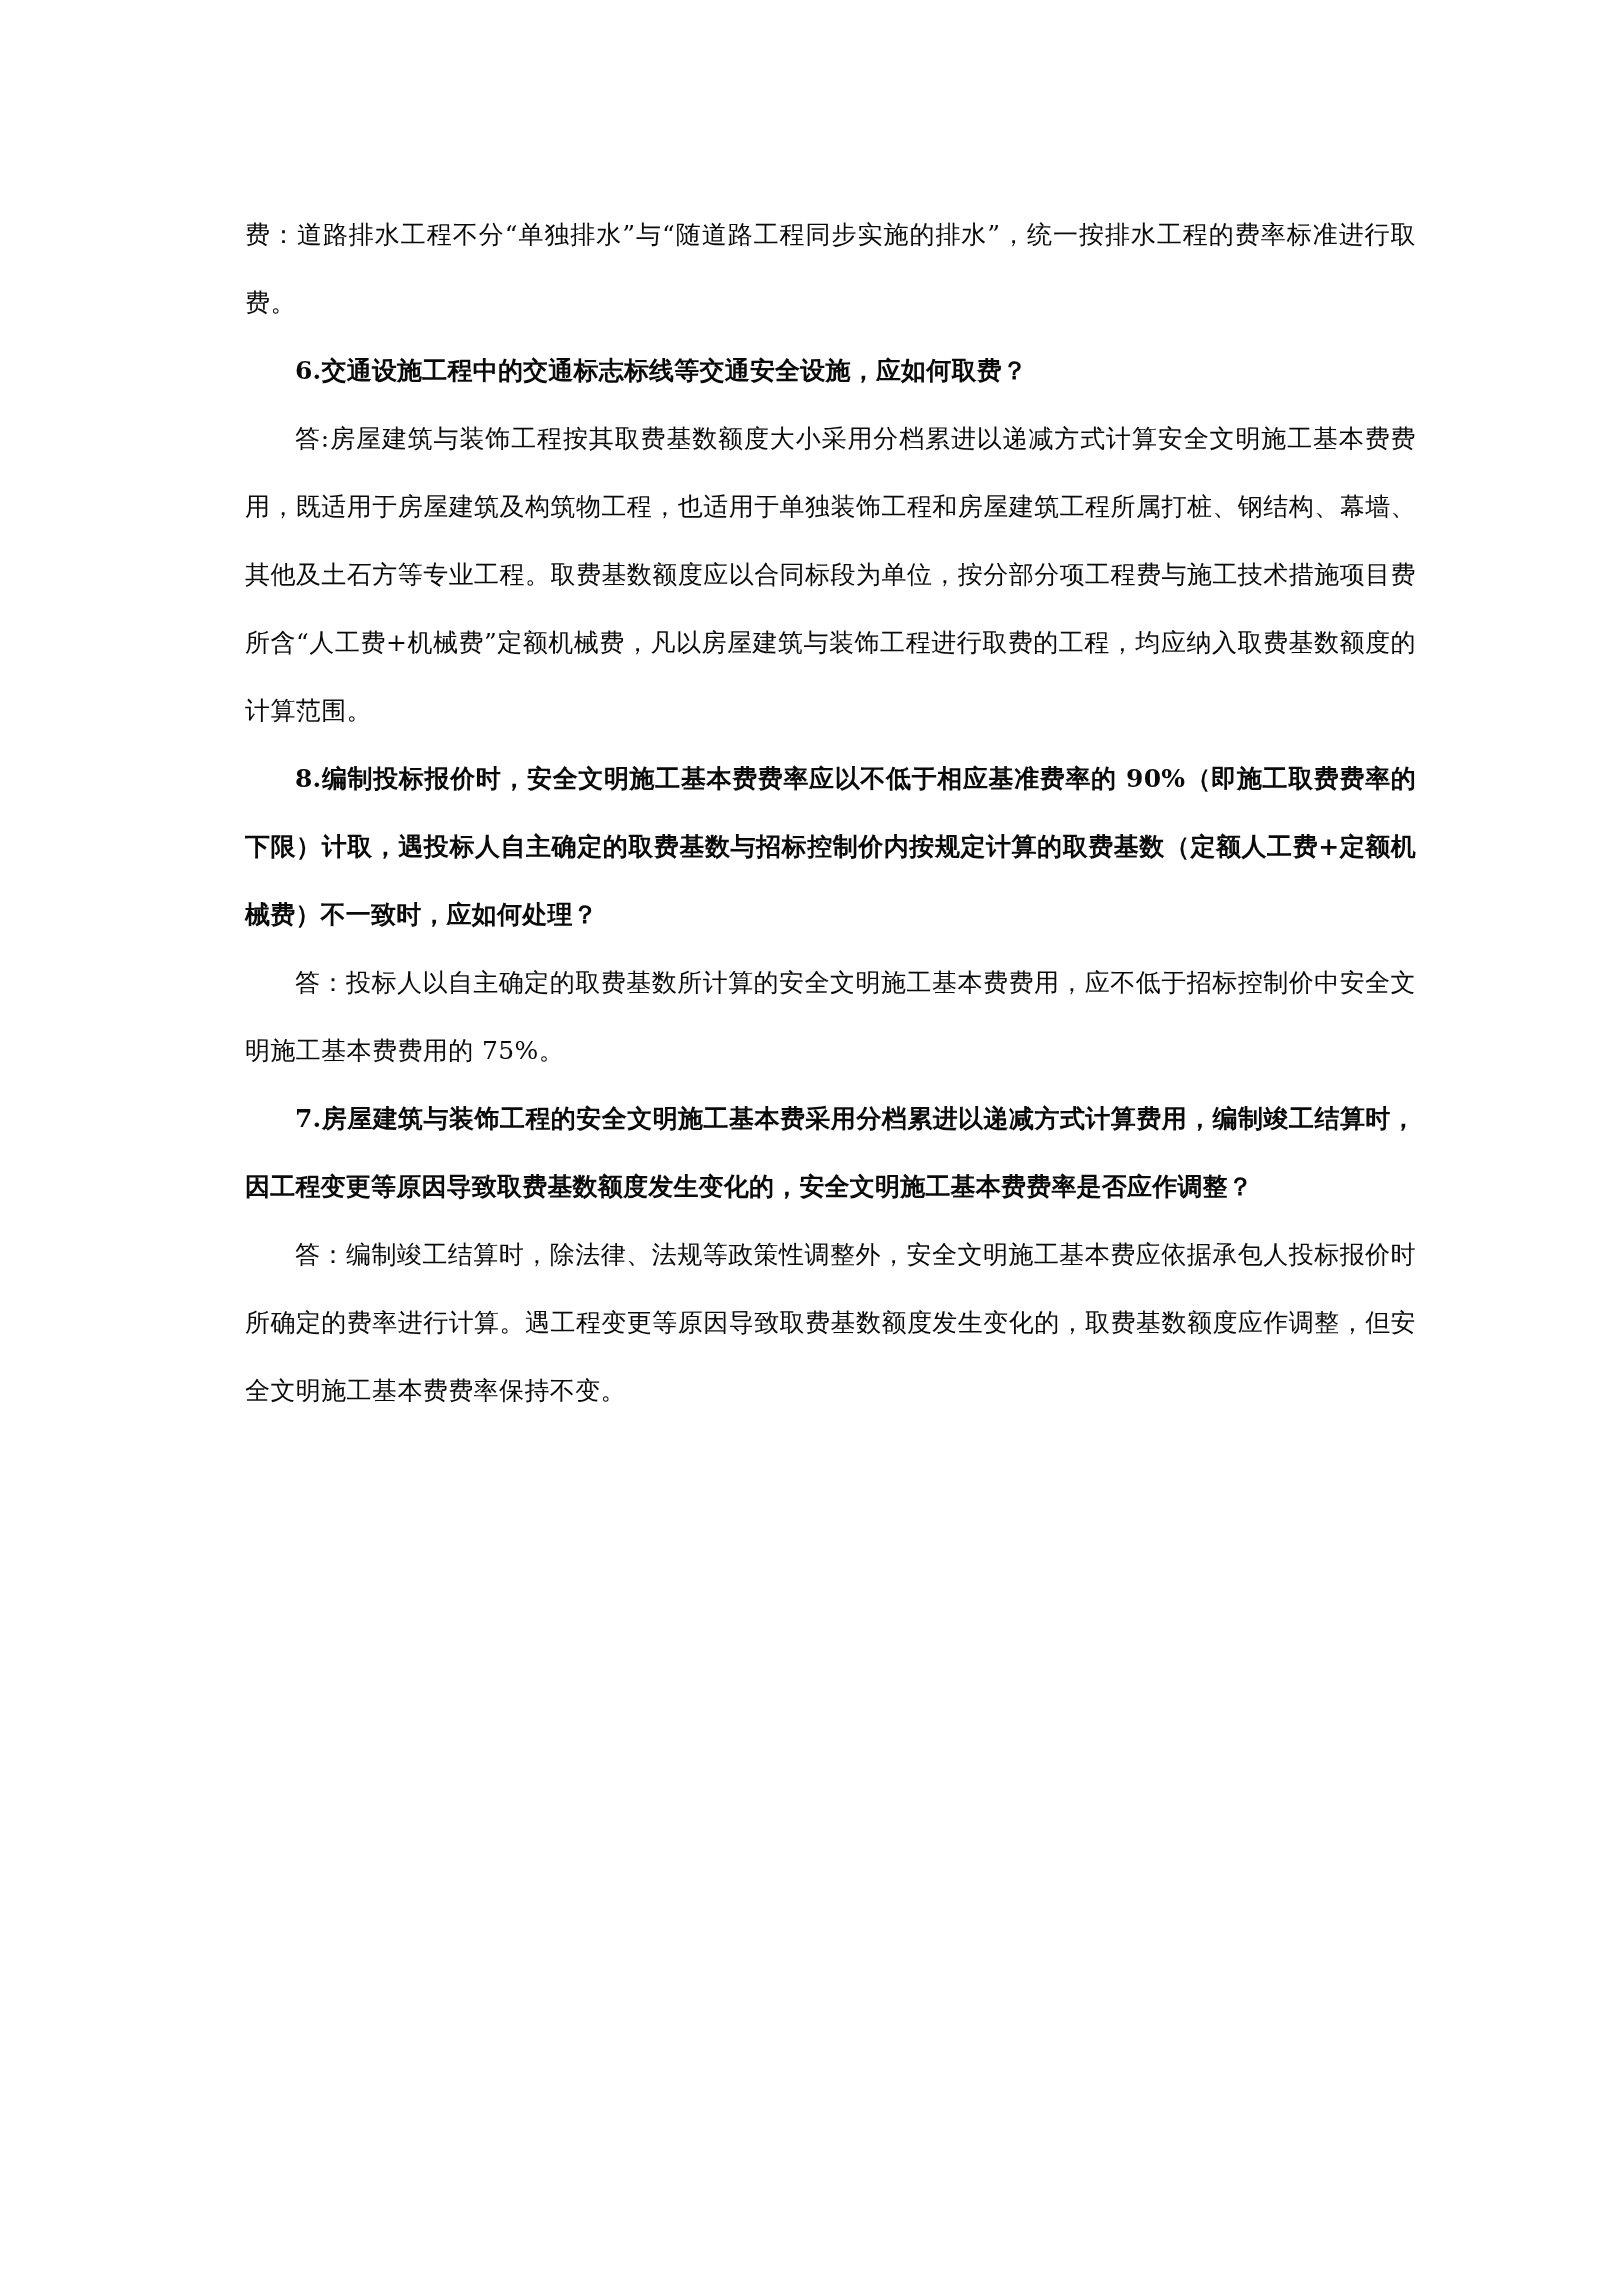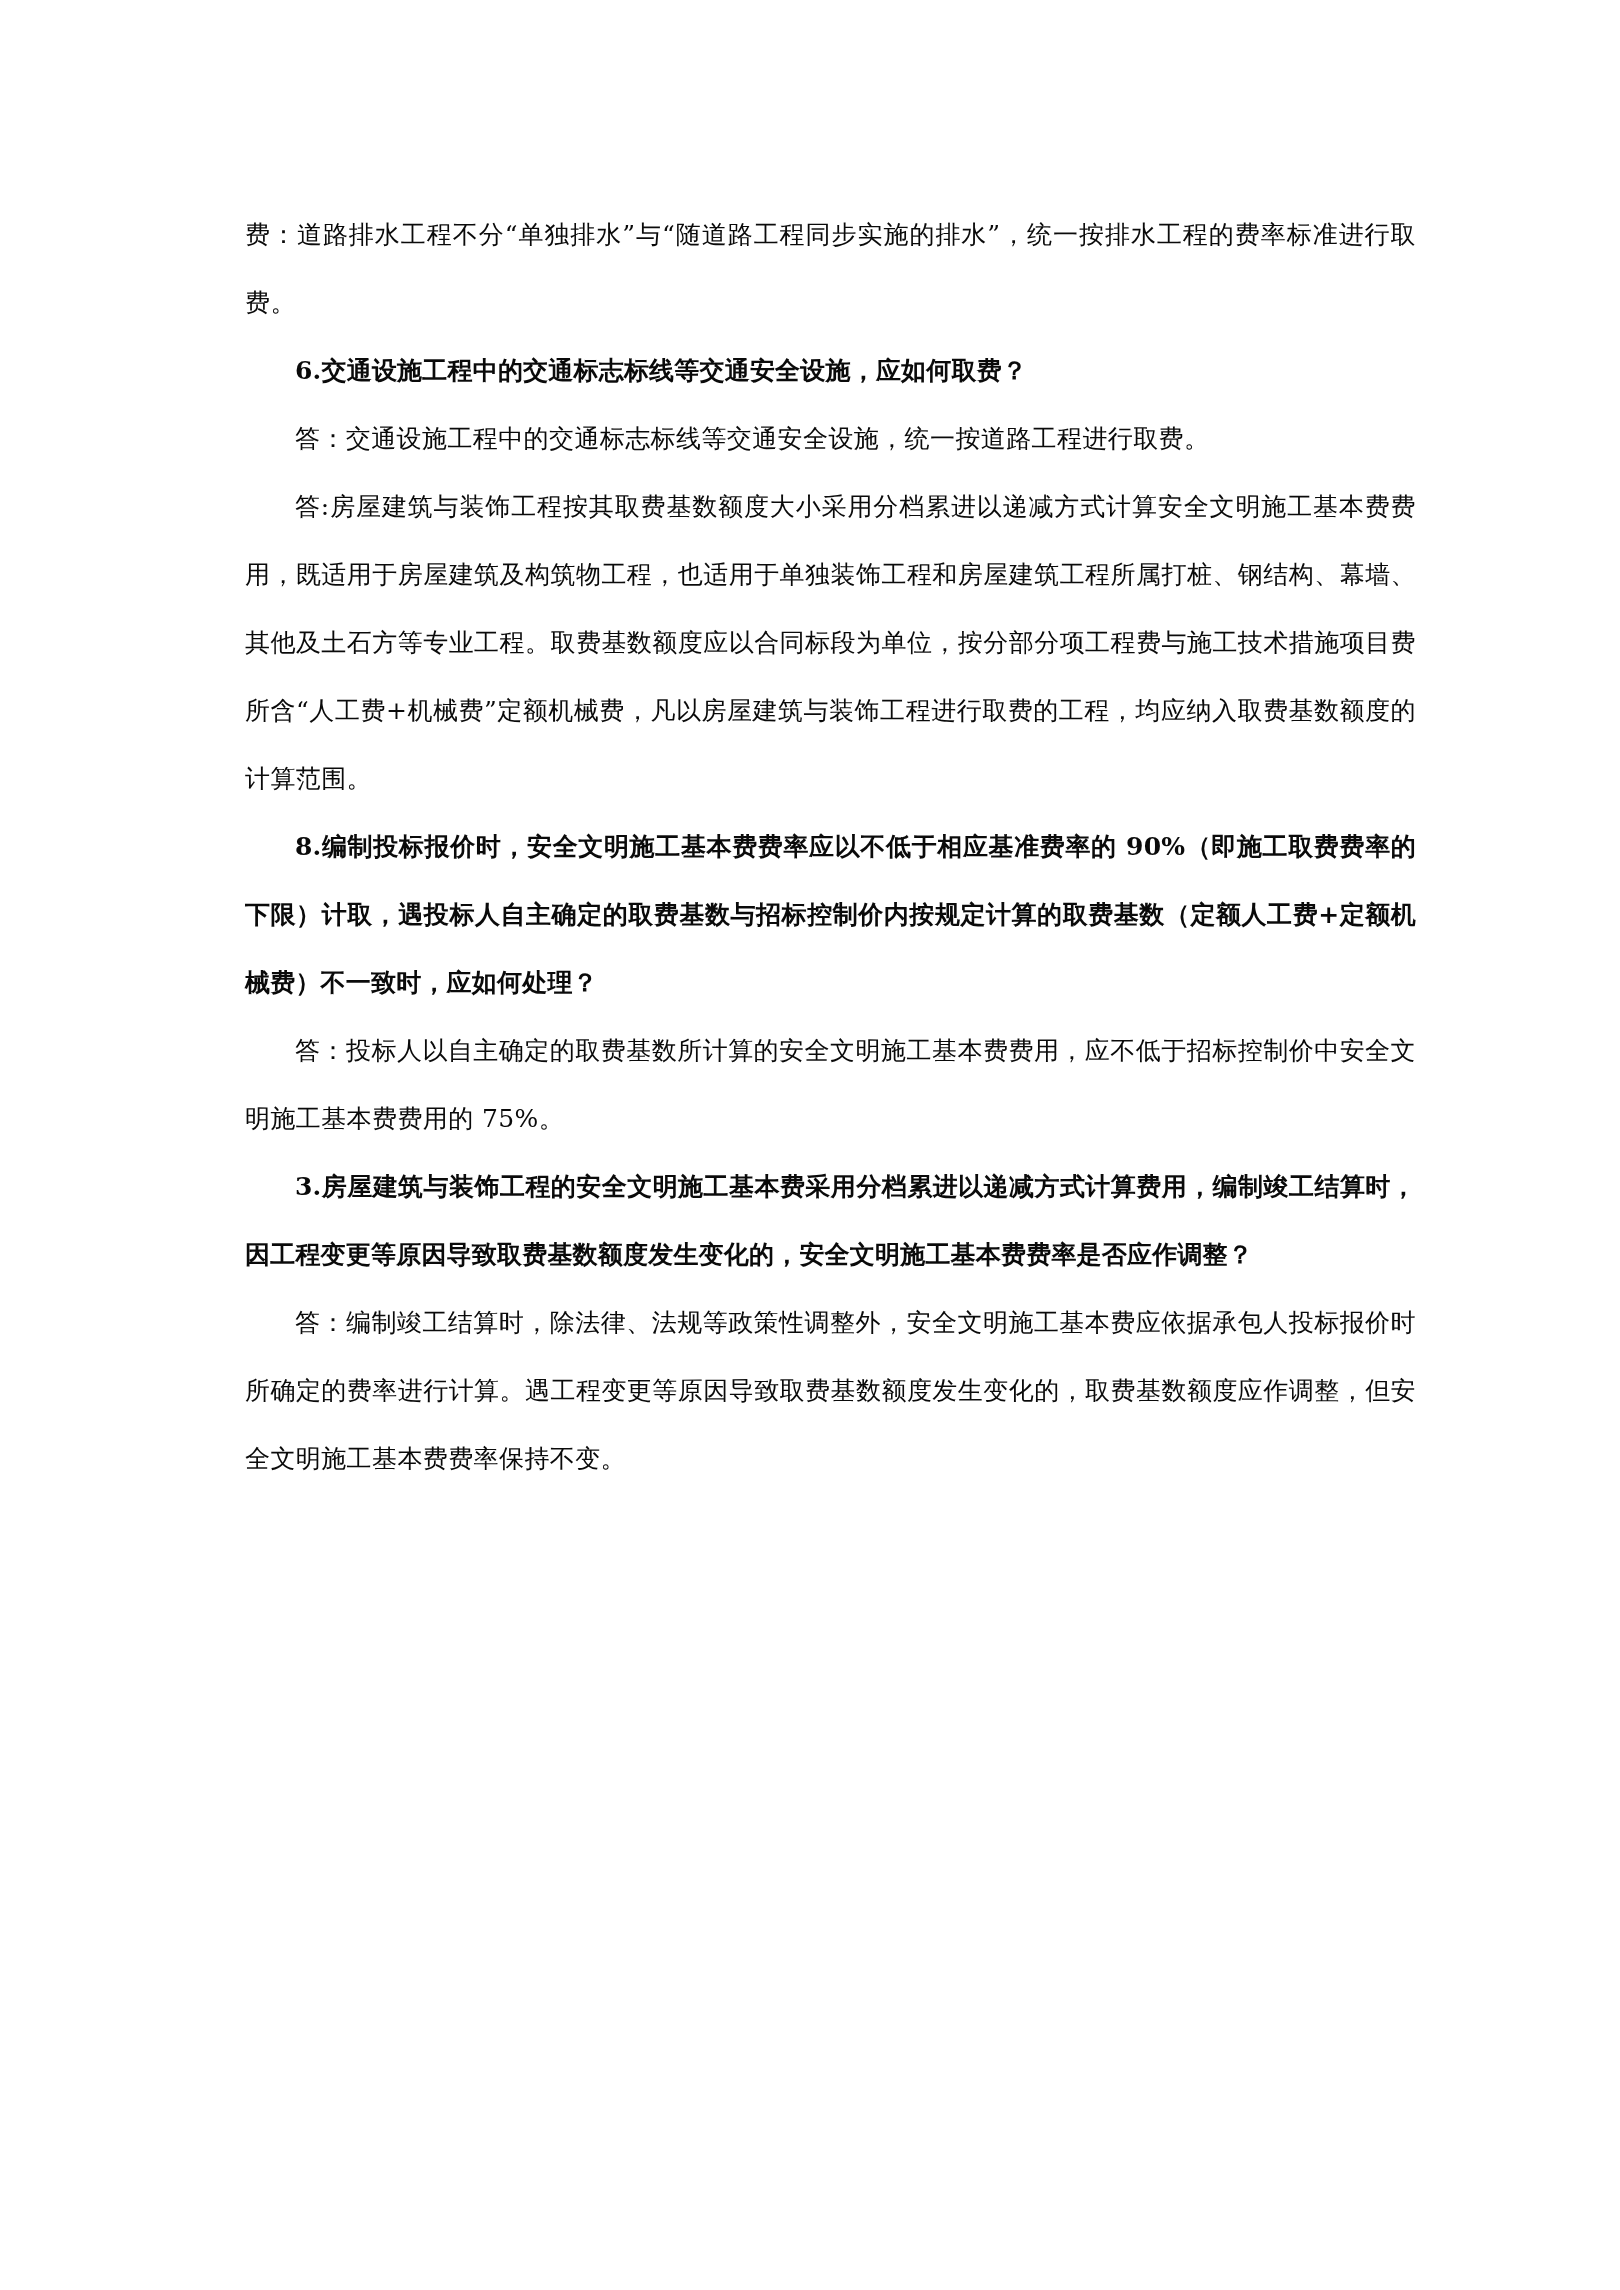--- a/index.html
+++ b/index.html
@@ -49,28 +49,27 @@
 </head>
 <body>
 
 <div class="page">
   <div class="doc-body">
 
     <p class="para cont">费：道路排水工程不分“单独排水”与“随道路工程同步实施的排水”，统一按排水工程的费率标准进行取费。</p>
 
     <p class="para indent q">6.交通设施工程中的交通标志标线等交通安全设施，应如何取费？</p>
 
-    <p class="para indent a">答：交通设施工程中的交通标志标线等交通安全设施，统一按道路工程进行取费。</p>
 
 
     <p class="para indent a">答:房屋建筑与装饰工程按其取费基数额度大小采用分档累进以递减方式计算安全文明施工基本费费用，既适用于房屋建筑及构筑物工程，也适用于单独装饰工程和房屋建筑工程所属打桩、钢结构、幕墙、其他及土石方等专业工程。取费基数额度应以合同标段为单位，按分部分项工程费与施工技术措施项目费所含“人工费+机械费”定额机械费，凡以房屋建筑与装饰工程进行取费的工程，均应纳入取费基数额度的计算范围。</p>
 
     <p class="para indent q">8.编制投标报价时，安全文明施工基本费费率应以不低于相应基准费率的 90%（即施工取费费率的下限）计取，遇投标人自主确定的取费基数与招标控制价内按规定计算的取费基数（定额人工费+定额机械费）不一致时，应如何处理？</p>
 
     <p class="para indent a">答：投标人以自主确定的取费基数所计算的安全文明施工基本费费用，应不低于招标控制价中安全文明施工基本费费用的 75%。</p>
 
-    <p class="para indent q">3.房屋建筑与装饰工程的安全文明施工基本费采用分档累进以递减方式计算费用，编制竣工结算时，因工程变更等原因导致取费基数额度发生变化的，安全文明施工基本费费率是否应作调整？</p>
+    <p class="para indent q">7.房屋建筑与装饰工程的安全文明施工基本费采用分档累进以递减方式计算费用，编制竣工结算时，因工程变更等原因导致取费基数额度发生变化的，安全文明施工基本费费率是否应作调整？</p>
 
     <p class="para indent a">答：编制竣工结算时，除法律、法规等政策性调整外，安全文明施工基本费应依据承包人投标报价时所确定的费率进行计算。遇工程变更等原因导致取费基数额度发生变化的，取费基数额度应作调整，但安全文明施工基本费费率保持不变。</p>
 
   </div>
 </div>
 
 
 </body></html>

